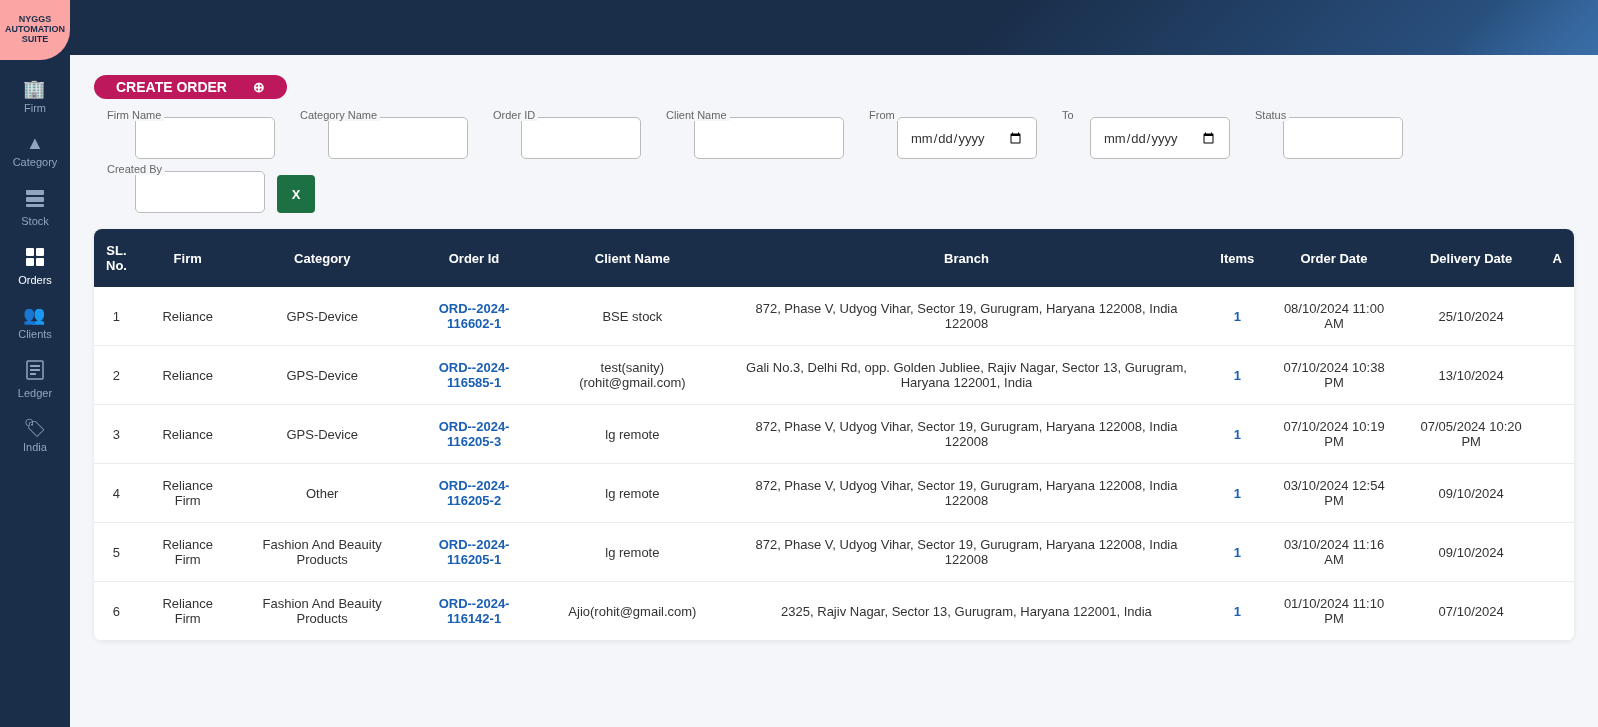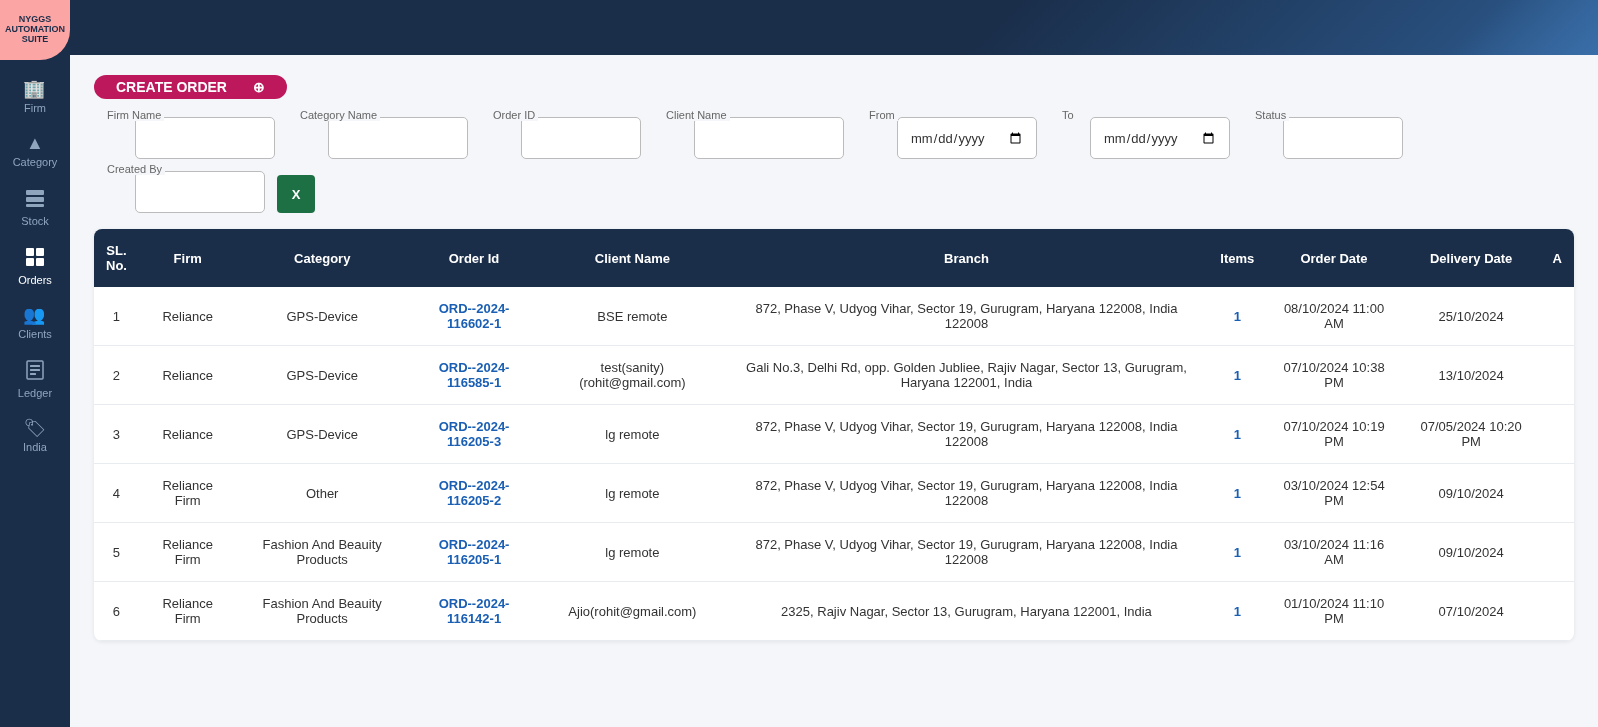--- a/index.html
+++ b/index.html
@@ -362,21 +362,21 @@
             <th>Delivery Date</th>
             <th>A</th>
           </tr>
         </thead>
         <tbody id="table-body">
         <tr>
               <td>1</td>
               <td>Reliance</td>
               <td>GPS-Device</td>
               <td><a class="order-link" href="#">ORD--2024-116602-1</a></td>
-              <td>BSE remote</td>
+              <td>BSE stock</td>
               <td>872, Phase V, Udyog Vihar, Sector 19, Gurugram, Haryana 122008, India 122008</td>
               <td><span class="items-count">1</span></td>
               <td>08/10/2024
 11:00 AM</td>
               <td>25/10/2024</td>
               <td></td>
             </tr>
             <tr>
               <td>2</td>
               <td>Reliance</td>

